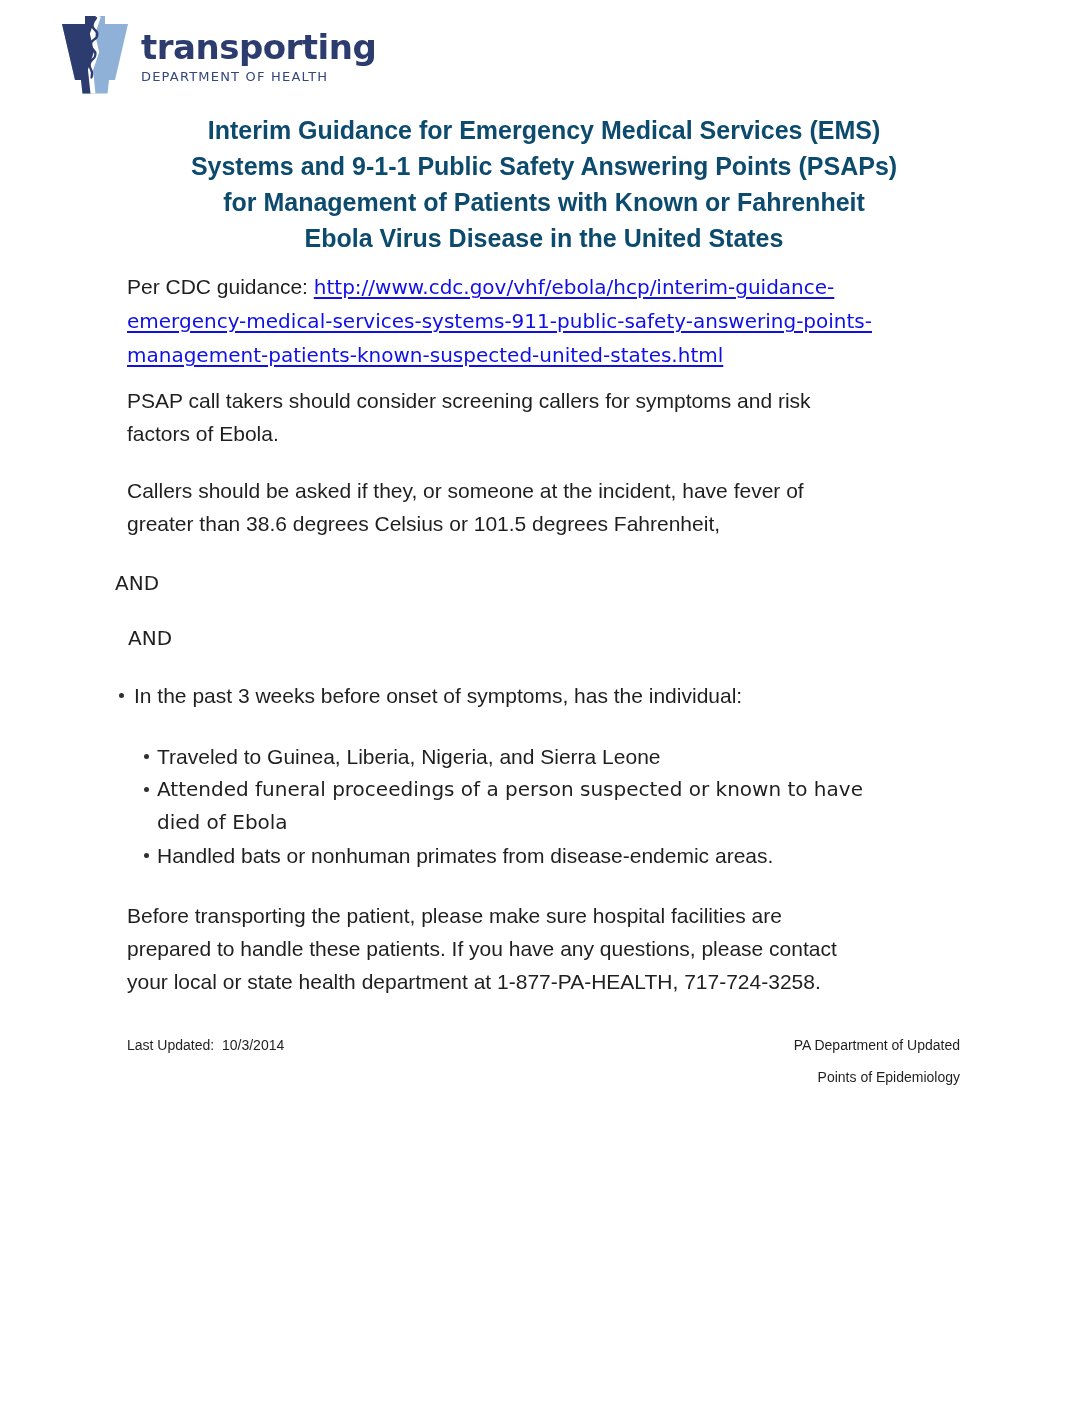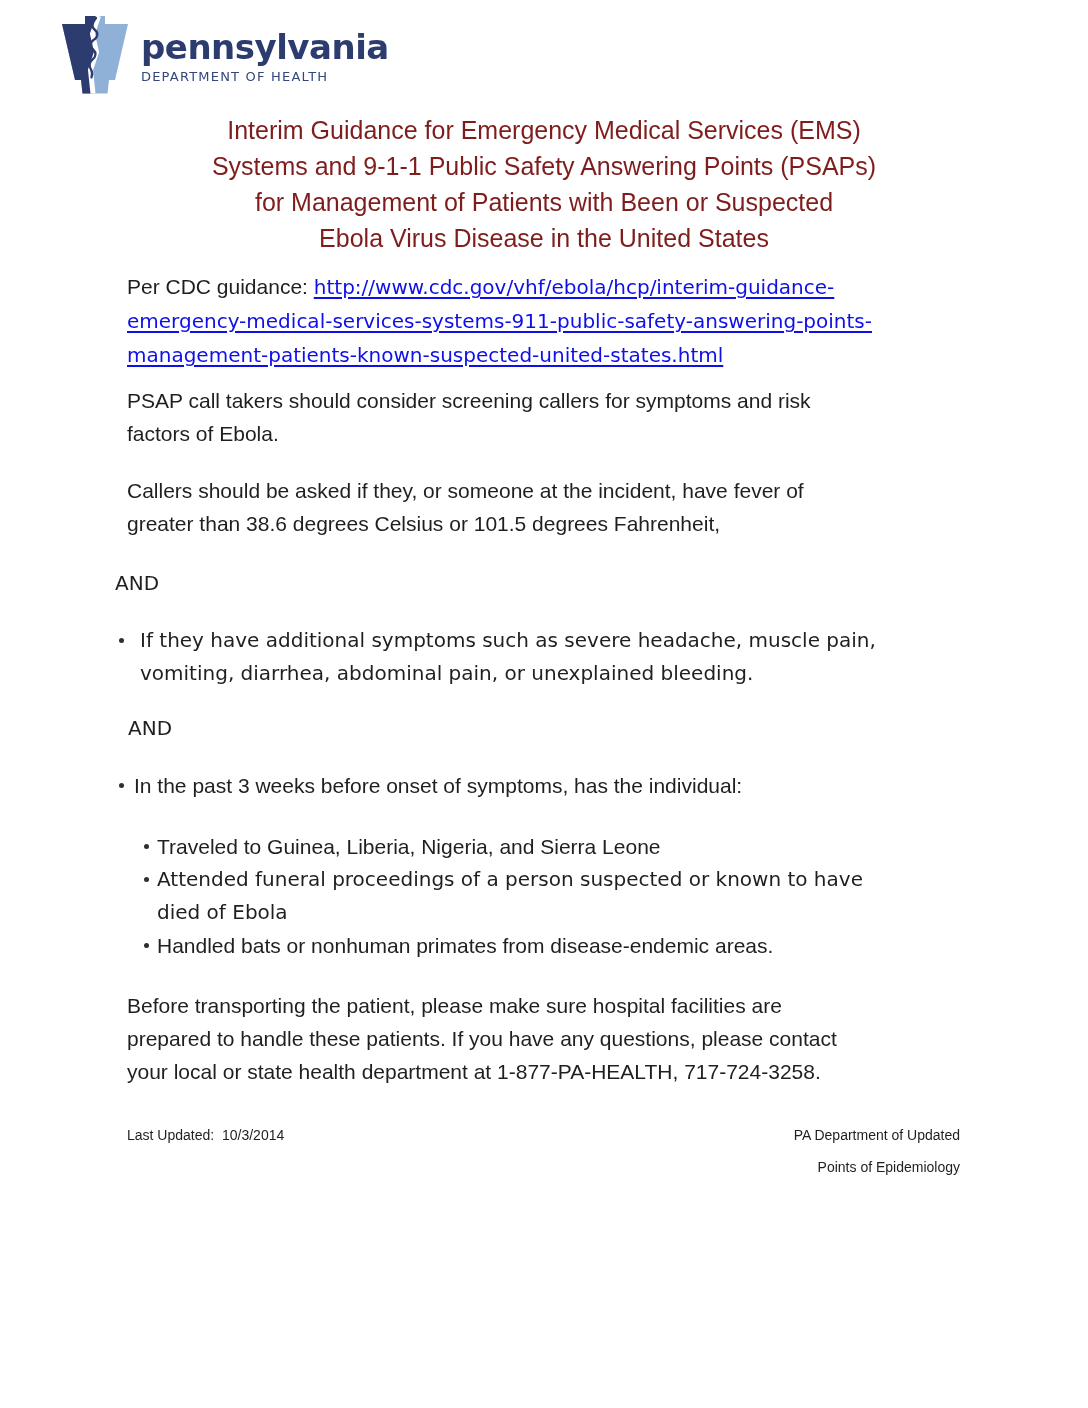--- a/index.html
+++ b/index.html
@@ -21,22 +21,22 @@
     color:#2d3c6e;letter-spacing:-0.5px;
   }
   .logo-sub{
     font-family:"DejaVu Sans",sans-serif;
     font-size:13px;line-height:20px;margin-top:3px;
     color:#33477c;letter-spacing:1.2px;
   }
   
   .title{margin:18px 0 0 0;text-align:center;}
   .title-line{
-    font-weight:normal;font-size:25px;line-height:36px;
-    color:#7f1d1d;white-space:nowrap;letter-spacing:0;
+    font-weight:bold;font-size:25px;line-height:36px;
+    color:#0c4a6e;white-space:nowrap;letter-spacing:0;
   }
   
   .content{padding:0 128px 0 127px;font-size:21px;line-height:33px;}
   .prewrap{white-space:pre;}
   .para{margin:0;}
   .wide{font-family:"DejaVu Sans",sans-serif;font-size:20px;}
   .mt12{margin-top:12px;} .mt14{margin-top:14px;} .mt22{margin-top:22px;}
   .mt24{margin-top:24px;} .mt26{margin-top:26px;} .mt27{margin-top:27px;}
   .mt28{margin-top:28px;} .mt31{margin-top:31px;}
   .url{
@@ -67,48 +67,46 @@
 <div class="page">
 
   <div class="logo-row">
     <svg class="keystone" width="66" height="78" viewBox="0 0 66 78" aria-hidden="true">
       <path d="M0,8 H23 V0 H43 V8 H66 L53,64 H47 L45.5,77.5 H20.5 L19,64 H13 Z" fill="#8fb1d8"></path>
       <path d="M0,8 H23 V0 H35.5 L30,18 L34,36 L28,54 L30.5,77.5 H20.5 L19,64 H13 Z" fill="#2d3c6e"></path>
       <path d="M36.5,0 L30.5,18 L34.5,36 L28.5,54 L31,77.5" stroke="#ffffff" stroke-width="5" fill="none"></path>
       <path d="M34,2 c-4,5 -5,9 -1,12 c4,3 2.5,8 -1.5,10 c-4,2.5 -3,7.5 0,10 c3,2.5 2.5,7 -1,9.5 c-3.5,2.5 -3.5,7 -1.5,10 c1.5,2.5 1.5,5 0.5,8" stroke="#2d3c6e" stroke-width="2.3" fill="none" stroke-linecap="round"></path>
     </svg>
     <div class="logo-text">
-      <div class="logo-name">pennsylvania</div>
+      <div class="logo-name">transporting</div>
       <div class="logo-sub">DEPARTMENT OF HEALTH</div>
     </div>
   </div>
 
   <div class="title">
     <div class="title-line">Interim Guidance for Emergency Medical Services (EMS)</div>
     <div class="title-line">Systems and 9-1-1 Public Safety Answering Points (PSAPs)</div>
-    <div class="title-line">for Management of Patients with Been or Suspected</div>
+    <div class="title-line">for Management of Patients with Known or Fahrenheit</div>
     <div class="title-line">Ebola Virus Disease in the United States</div>
   </div>
 
   <div class="content">
 
     <p class="para prewrap mt14"><span>Per CDC guidance: </span><a class="url wide">http://www.cdc.gov/vhf/ebola/hcp/interim-guidance-
 emergency-medical-services-systems-911-public-safety-answering-points-
 management-patients-known-suspected-united-states.html</a></p>
 
     <p class="para prewrap mt12">PSAP call takers should consider screening callers for symptoms and risk
 factors of Ebola.</p>
 
     <p class="para prewrap mt24">Callers should be asked if they, or someone at the incident, have fever of
 greater than 38.6 degrees Celsius or 101.5 degrees Fahrenheit,</p>
 
     <div class="para prewrap wide and mt27">AND</div>
 
-    <div class="li li-a prewrap wide mt24">If they have additional symptoms such as severe headache, muscle pain,
-vomiting, diarrhea, abdominal pain, or unexplained bleeding.</div>
 
     <div class="para prewrap wide and2 mt22">AND</div>
 
     <div class="li li-b prewrap mt24">In the past 3 weeks before onset of symptoms, has the individual:</div>
 
     <div class="mt28">
       <div class="li li-sub prewrap">Traveled to Guinea, Liberia, Nigeria, and Sierra Leone</div>
       <div class="li li-sub prewrap wide">Attended funeral proceedings of a person suspected or known to have
 died of Ebola</div>
       <div class="li li-sub prewrap">Handled bats or nonhuman primates from disease-endemic areas.</div>

